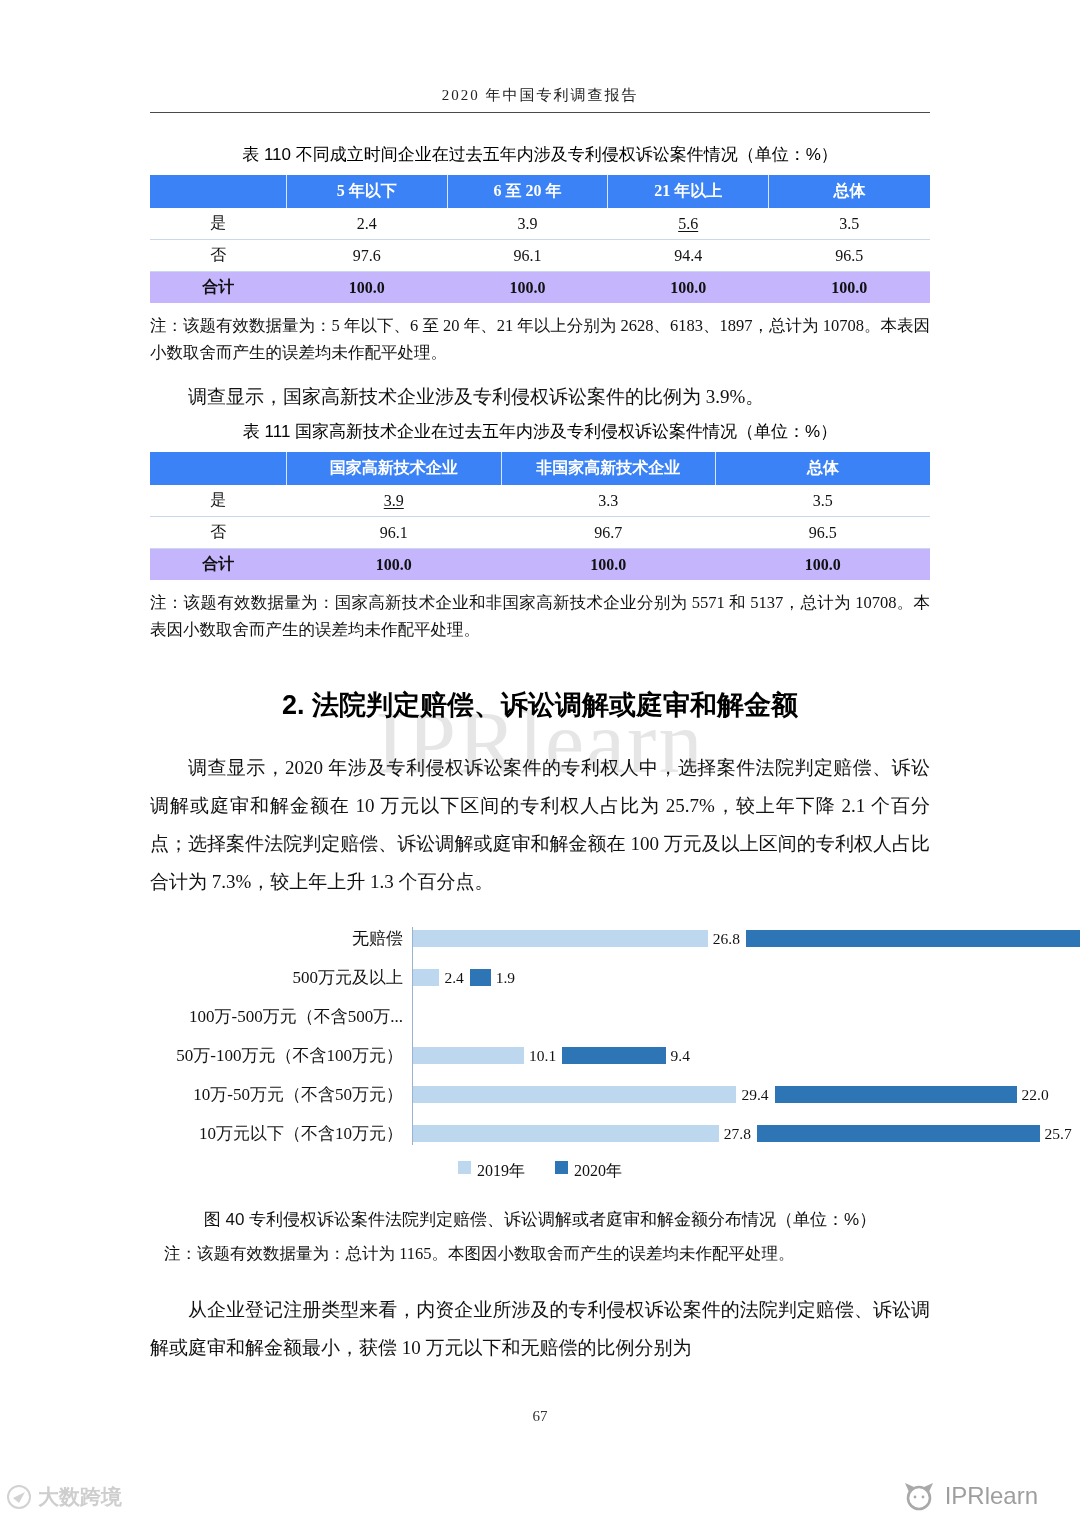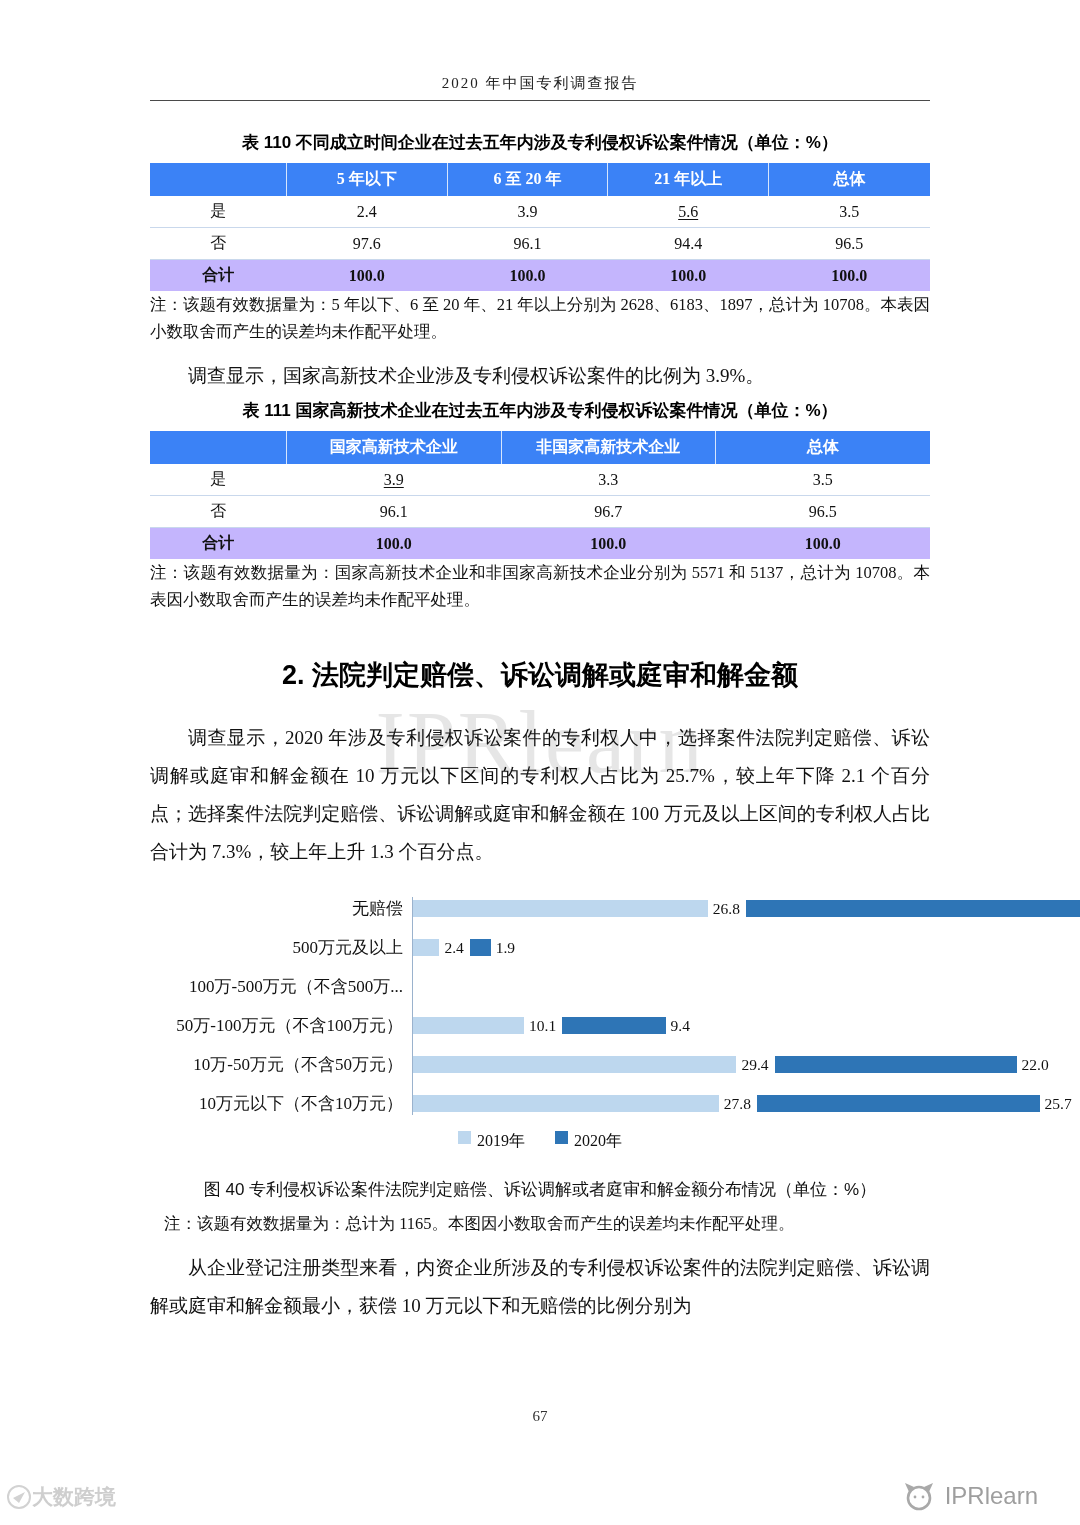--- a/index.html
+++ b/index.html
@@ -4,44 +4,44 @@
 <style>
   * { margin:0; padding:0; box-sizing:border-box; }
   html,body { background:#ffffff; }
   body { font-family:"Liberation Serif","DejaVu Serif",serif; color:#111; }
   .page { position:relative; width:1080px; height:1525px; background:#fff; overflow:hidden; margin:0 auto; }
   .watermark {
     position:absolute; top:692px; left:50%; transform:translateX(-50%);
     font-family:"Liberation Serif","DejaVu Serif",serif;
     font-size:88px; color:#c9c9c9; opacity:.45; letter-spacing:2px; z-index:0; white-space:nowrap;
   }
-  .content { position:relative; z-index:1; padding:0 150px; }
+  .content { position:relative; z-index:1; padding:12px 150px; }
 
   .report-header { padding-top:74px; text-align:center; font-size:15px; letter-spacing:2px; color:#222; }
   .header-rule { margin-top:7px; border-bottom:1px solid #4a4a4a; }
 
-  .tbl-title { margin-top:30px; text-align:center; font-family:"Liberation Sans","DejaVu Sans",sans-serif; font-weight:bold; font-size:17px; color:#000; }
+  .tbl-title { margin-top:30px; text-align:center; font-family:"Liberation Sans","DejaVu Sans",sans-serif; font-weight:normal; font-size:17px; color:#000; }
   .tbl-title.second { margin-top:4px; }
 
   table.data { width:100%; margin-top:9px; border-collapse:collapse; font-size:16px; }
   table.data th {
     background:#3b82f6; color:#fff; font-weight:bold; text-align:center;
     padding:6px 4px; border-right:1px solid rgba(255,255,255,.8);
   }
   table.data th:last-child { border-right:none; }
   table.data td { text-align:center; padding:5px 4px; border-bottom:1px solid #c9d8ec; }
   table.data tr.total td { background:#c4b5fd; font-weight:bold; border-bottom:none; }
   .u { text-decoration:underline; text-underline-offset:2px; }
 
-  .note { font-size:16.5px; line-height:27px; text-align:justify; color:#111; }
+  .note { margin-top:9px; font-size:16.5px; line-height:27px; text-align:justify; color:#111; }
 
   .para { font-size:19px; line-height:38px; text-align:justify; text-indent:2em; color:#111; }
   .para1 { margin-top:12px; }
   .para2 { margin-top:26px; }
-  .para3 { margin-top:12px; }
+  .para3 { margin-top:24px; }
 
   .section-heading { margin-top:44px; text-align:center; font-family:"Liberation Sans","DejaVu Sans",sans-serif; font-weight:bold; font-size:27px; color:#000; }
 
   .chart { margin-top:26px; }
   .chart-plot { position:relative; display:flex; flex-direction:column; gap:16px; }
   .chart-plot::after { content:''; position:absolute; left:262px; top:0; bottom:0; width:1px; background:#9ab2cd; }
   .chart-row { display:flex; align-items:center; }
   .chart-label { flex:0 0 262px; padding-right:9px; text-align:right; font-size:17px; color:#111; }
   .chart-bars { flex:1; display:flex; gap:6px; padding-left:1px; }
   .bar-line { display:flex; align-items:center; height:17px; }
@@ -50,21 +50,21 @@
 
   .chart-legend { margin-top:16px; display:flex; justify-content:center; gap:30px; font-size:16px; }
   .legend-item { display:flex; align-items:flex-start; gap:6px; }
   .legend-swatch { width:13px; height:13px; display:inline-block; }
 
   .fig-caption { margin-top:26px; text-align:center; font-family:"Liberation Sans","DejaVu Sans",sans-serif; font-weight:normal; font-size:17px; }
   .fig-note { margin-top:9px; font-size:16.5px; line-height:27px; padding-left:14px; }
 
   .page-number { position:absolute; top:1408px; left:0; width:100%; text-align:center; font-size:15px; color:#333; z-index:1; }
 
-  .footer-left { position:absolute; left:6px; bottom:14px; display:flex; align-items:center; color:#cecece; font-family:"Liberation Sans","DejaVu Sans",sans-serif; font-weight:bold; font-size:21px; z-index:1; }
+  .footer-left { position:absolute; left:6px; bottom:14px; display:flex; align-items:center; gap:6px; color:#cecece; font-family:"Liberation Sans","DejaVu Sans",sans-serif; font-weight:bold; font-size:21px; z-index:1; }
   .footer-right { position:absolute; right:42px; bottom:14px; display:flex; align-items:center; gap:8px; color:#9e9e9e; font-family:"Liberation Sans","DejaVu Sans",sans-serif; font-size:24px; z-index:1; }
 </style>
 </head>
 <body>
 
 <div class="page">
 
   <div class="watermark">IPRlearn</div>
 
   <div class="content">

